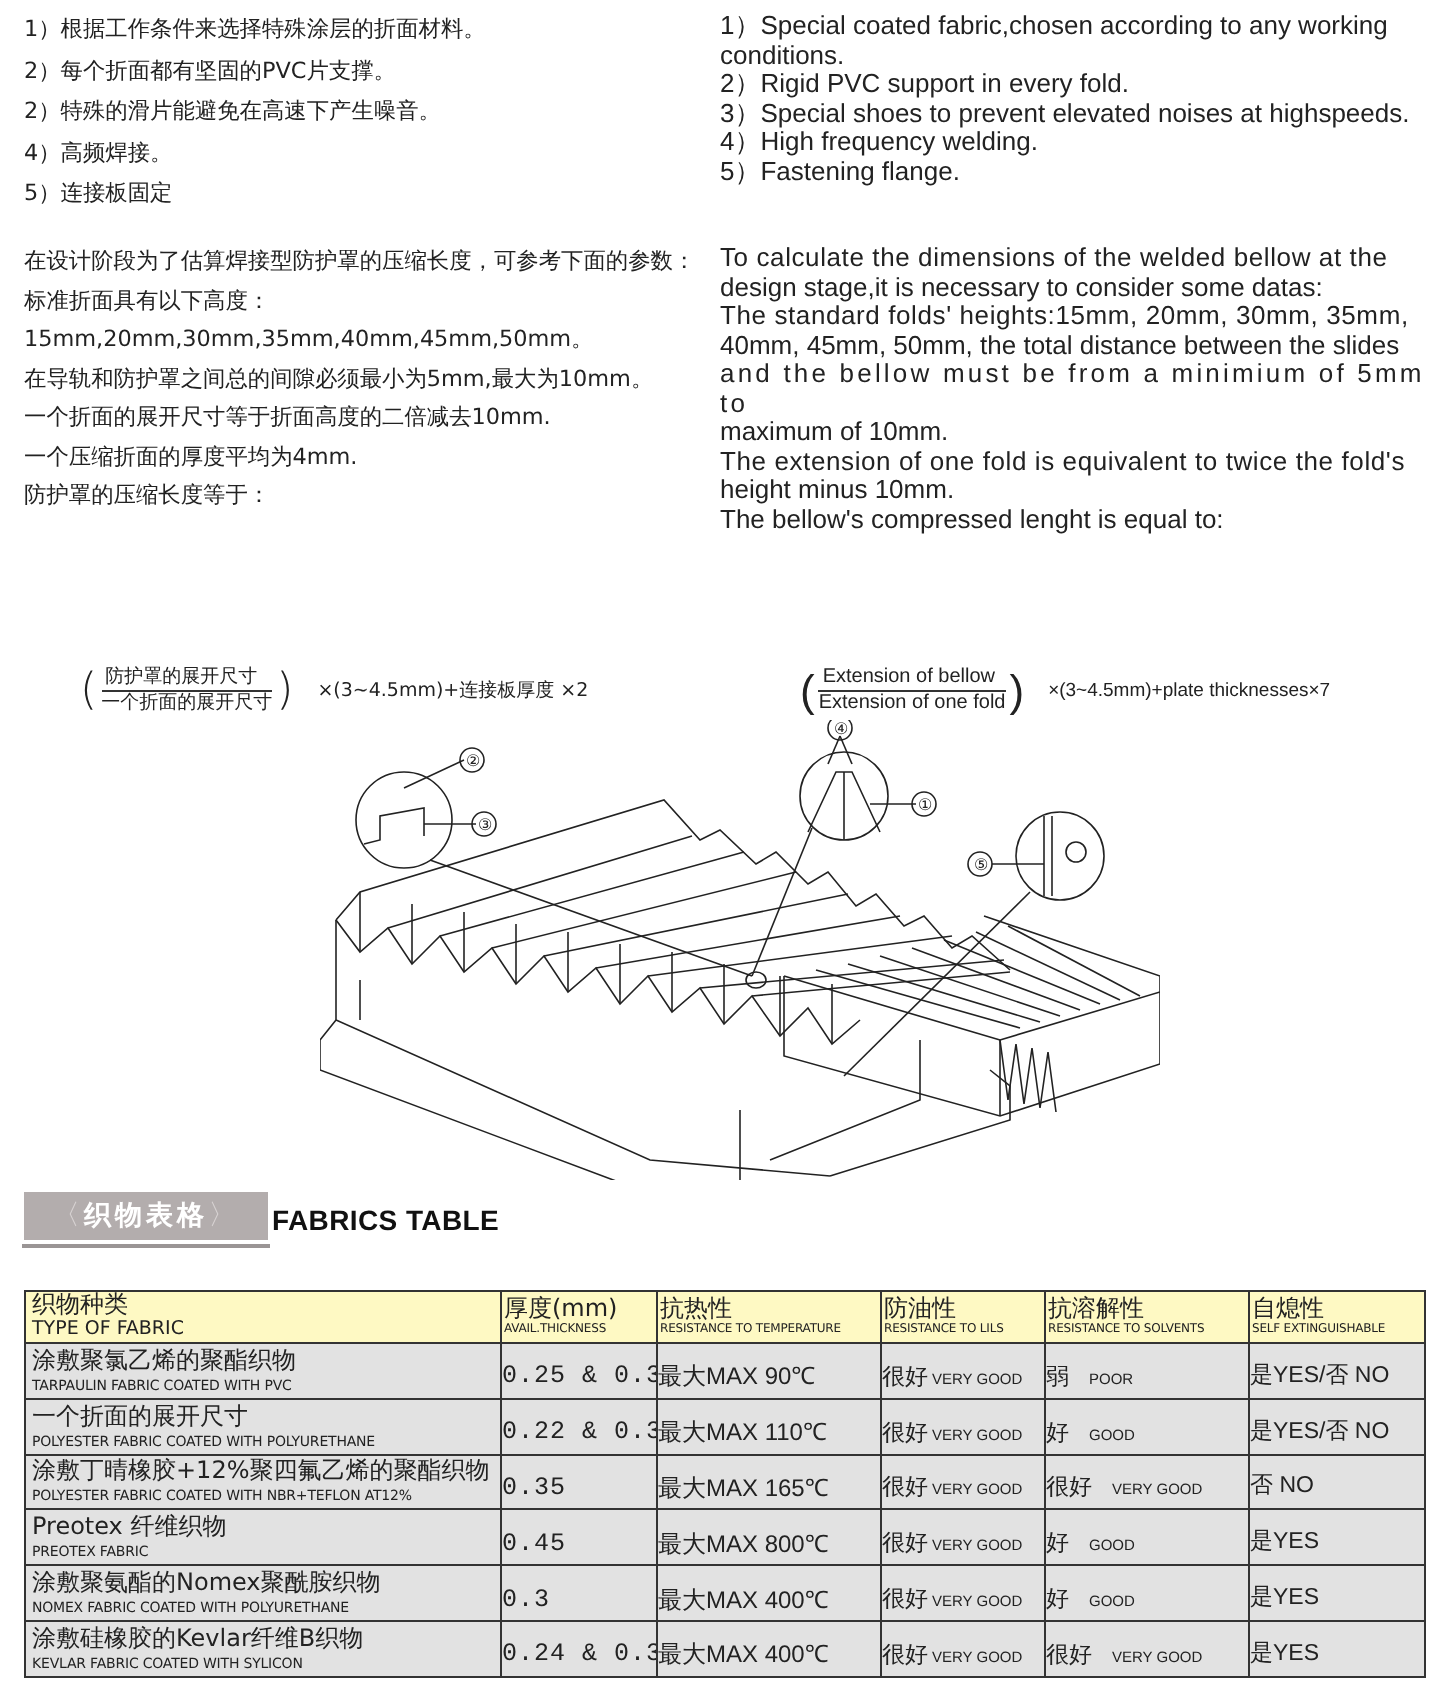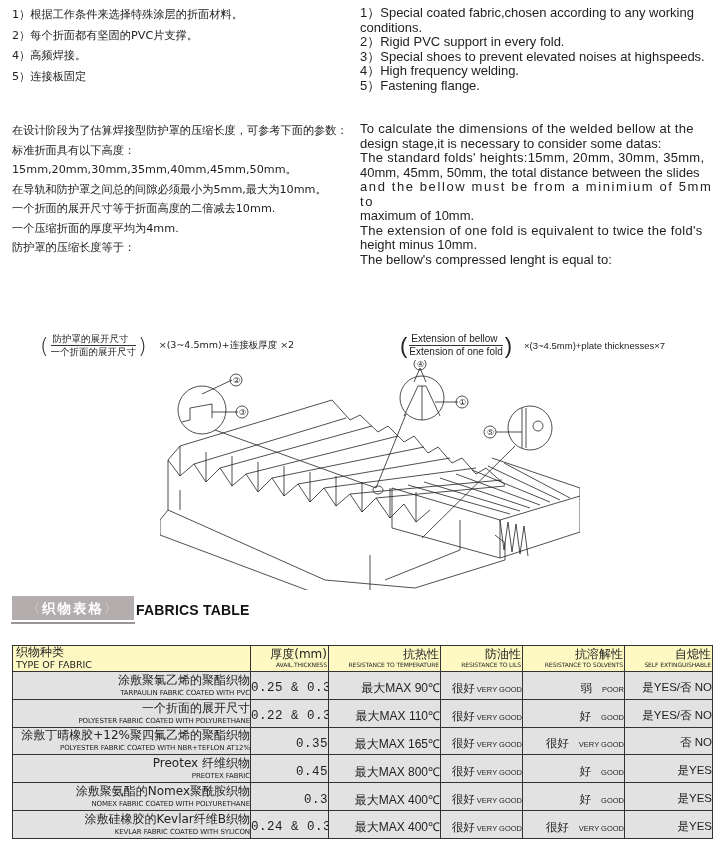--- a/index.html
+++ b/index.html
@@ -27,21 +27,21 @@
 
   .drawing { position: absolute; left: 160px; top: 360px; width: 420px; height: 230px; }
 
   .section-banner { position: absolute; left: 12px; top: 596px; width: 122px; height: 24px; background: #b3adad; color: #fff;
     font-size: 13.5px; font-weight: bold; text-align: center; line-height: 24px; letter-spacing: 2px; }
   .section-banner::before { content: ""; position: absolute; left: -1px; bottom: -4px; width: 124px; height: 2px; background: #9a9595; }
   .section-banner .chev { color: #d8d3d3; font-weight: normal; font-size: 14px; }
   .section-title { position: absolute; left: 136px; top: 602px; font-family: Liberation Sans, sans-serif; font-weight: bold; font-size: 14px; color: #111; letter-spacing: 0.2px; }
 
   table.fabrics { position: absolute; left: 12px; top: 645px; width: 700px; border-collapse: collapse; table-layout: fixed; }
-  table.fabrics td, table.fabrics th { border: 1.5px solid #333; background: #e2e2e2; color: #222; vertical-align: middle; text-align: right; overflow: hidden; white-space: nowrap; }
+  table.fabrics td, table.fabrics th { border: 1.5px solid #333; background: #e2e2e2; color: #222; vertical-align: middle; text-align: left; overflow: hidden; white-space: nowrap; }
   table.fabrics thead th { background: #fef9c3; font-weight: normal; height: 26px; padding: 0 1px; }
   table.fabrics thead th.type-col { text-align: left; padding-left: 3px; }
   .th-zh { display: block; font-size: 12px; line-height: 13px; }
   .th-en { display: block; font-size: 6px; line-height: 8px; letter-spacing: -0.1px; }
   .th-type-en { display: block; font-size: 9.5px; line-height: 12px; }
   table.fabrics tbody td { height: 27.8px; }
   td.type-cell { text-align: left; padding-left: 3px; }
   .type-zh { display: block; font-size: 12px; line-height: 15px; }
   .type-en { display: block; font-size: 7px; line-height: 10px; letter-spacing: -0.1px; }
   td.thick { font-family: Liberation Mono, monospace; font-size: 12.5px; letter-spacing: 0.5px; padding-top: 6px; margin-top: 32px; }
@@ -50,20 +50,21 @@
   .small-en { font-family: "Liberation Sans", sans-serif; font-size: 7.5px; margin-left: 2px; }
   .solv .small-en { margin-left: 10px; }
   td.selfext { font-size: 11.5px; font-family: "Liberation Sans", sans-serif; padding-top: 4px; }
 </style>
 </head>
 <body>
 
 <div class="col-zh feat-zh">
   <div>1）根据工作条件来选择特殊涂层的折面材料。</div>
   <div>2）每个折面都有坚固的PVC片支撑。</div>
+  <div>2）特殊的滑片能避免在高速下产生噪音。</div>
   <div>4）高频焊接。</div>
   <div>5）连接板固定</div>
 </div>
 
 <div class="col-en feat-en">
   <div>1）Special coated fabric,chosen according to any working conditions.</div>
   <div>2）Rigid PVC support in every fold.</div>
   <div>3）Special shoes to prevent elevated noises at highspeeds.</div>
   <div>4）High frequency welding.</div>
   <div>5）Fastening flange.</div>

